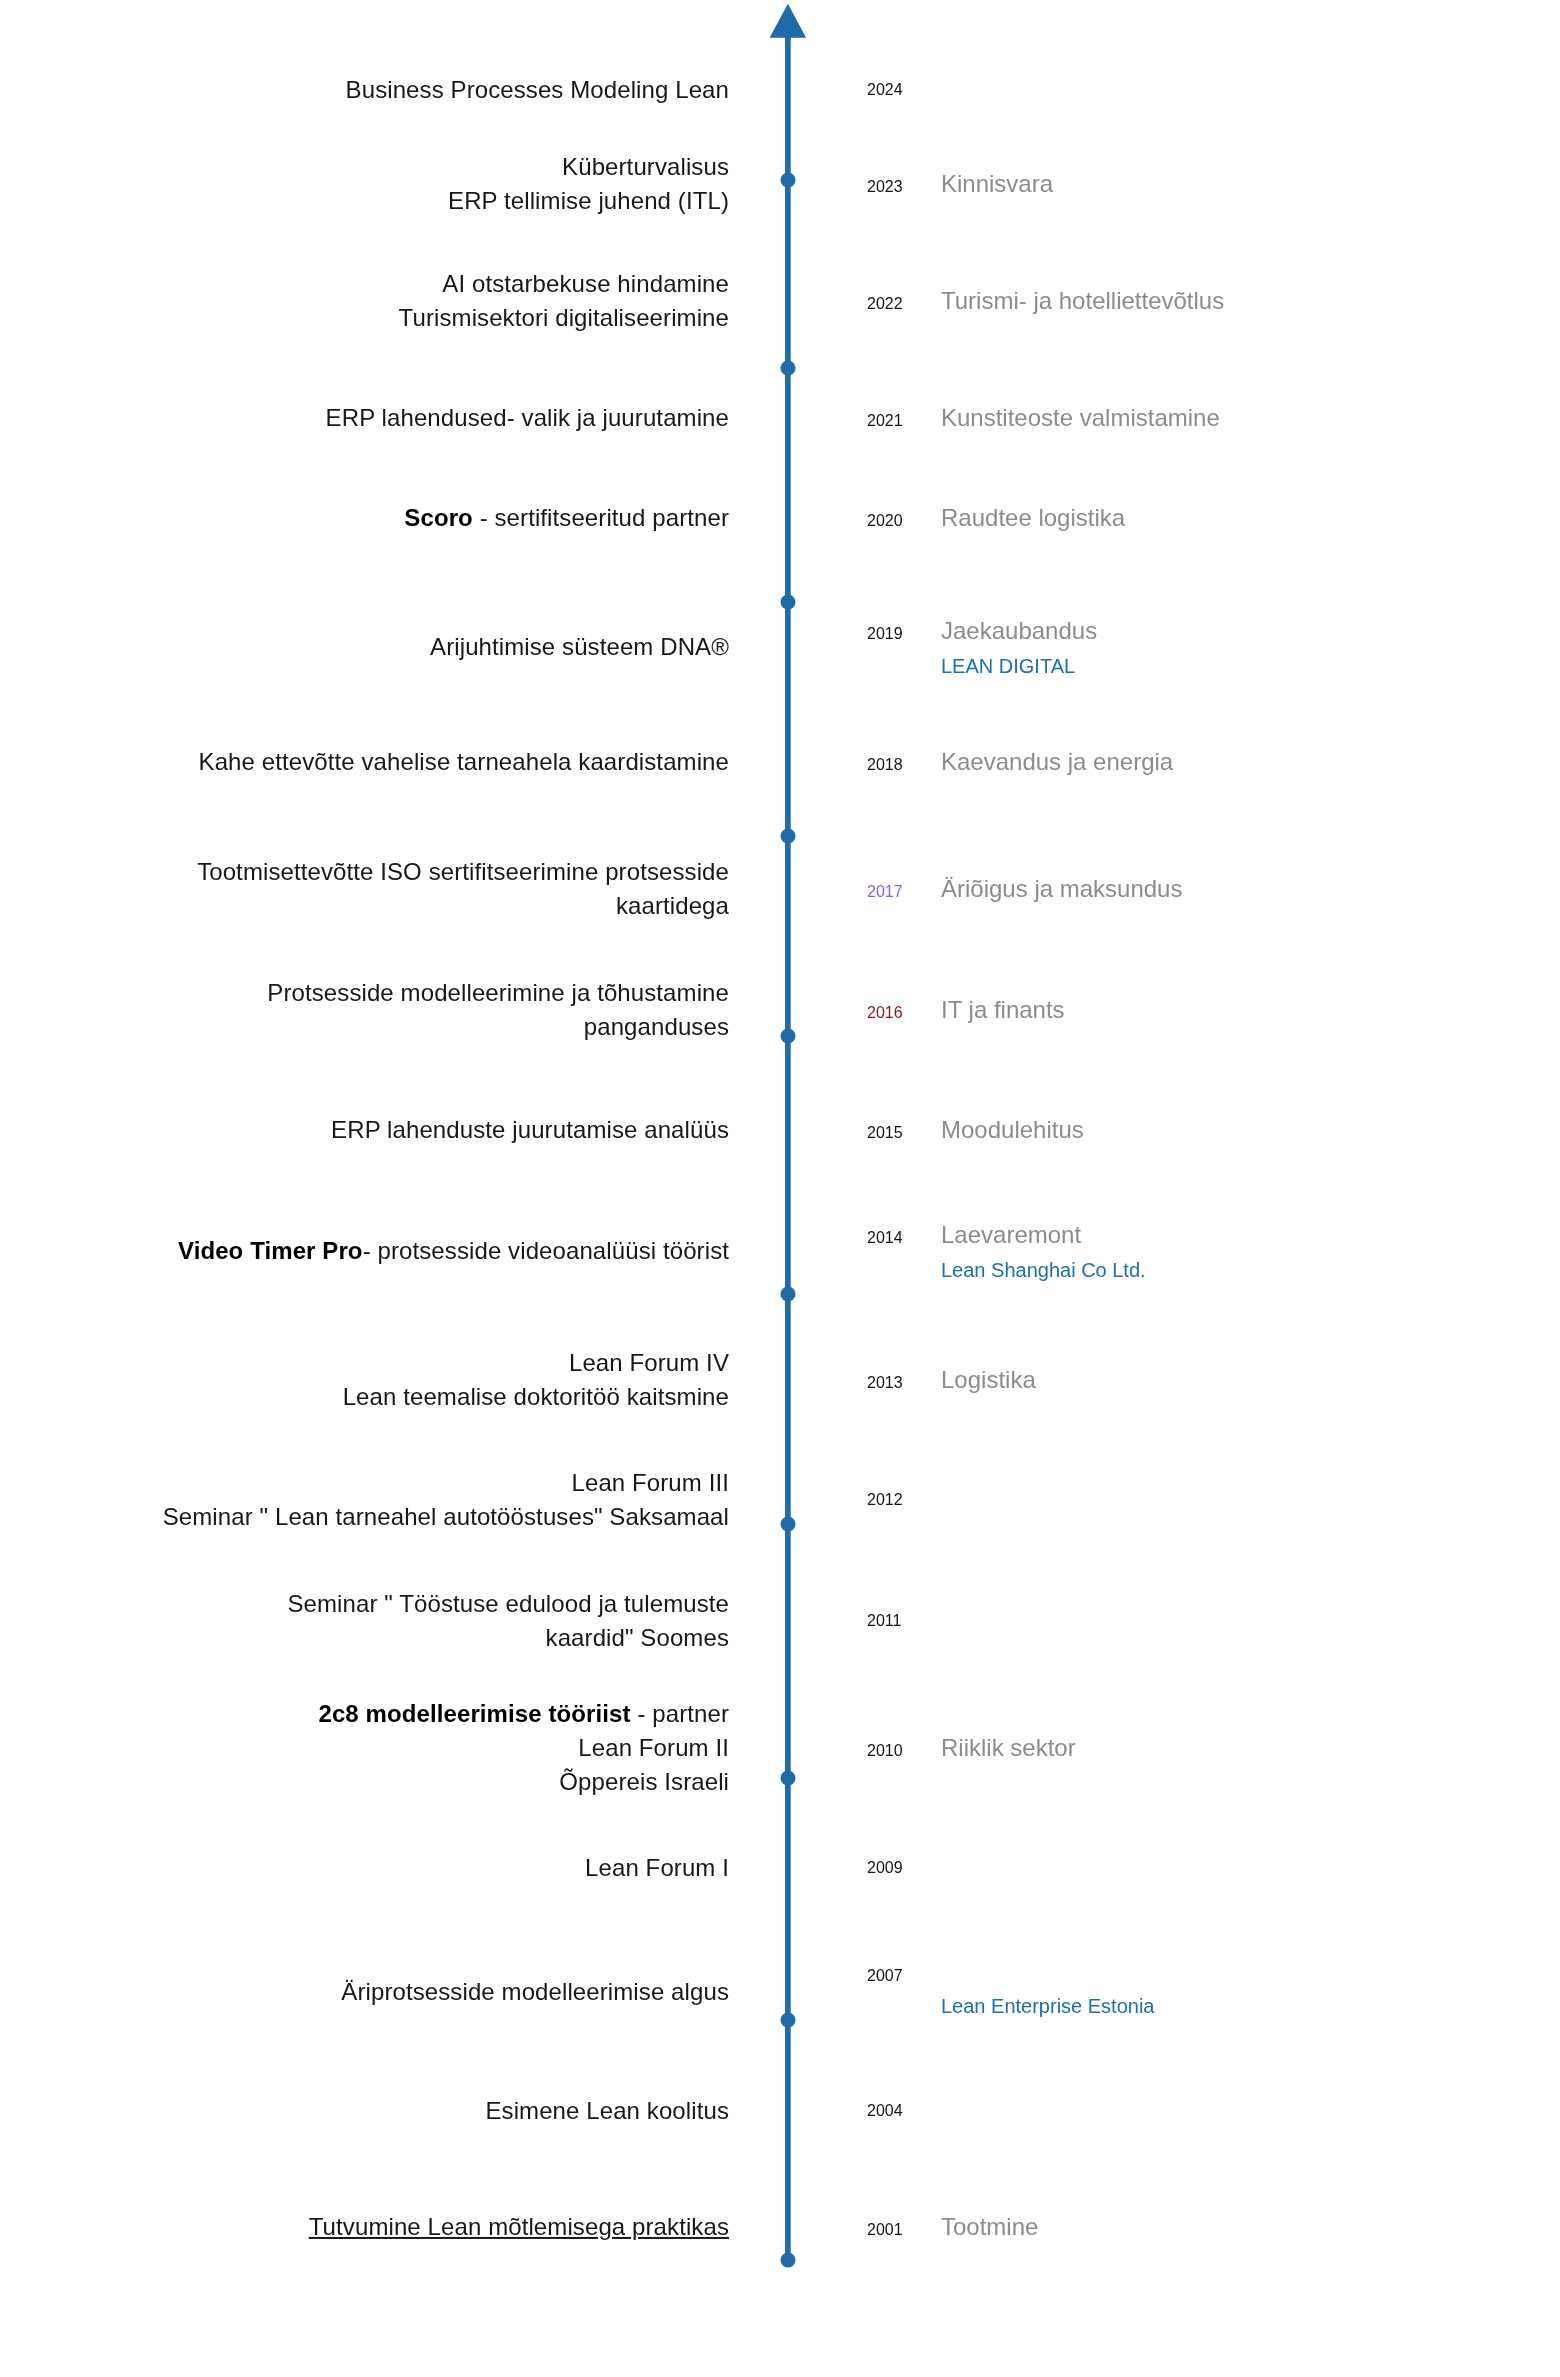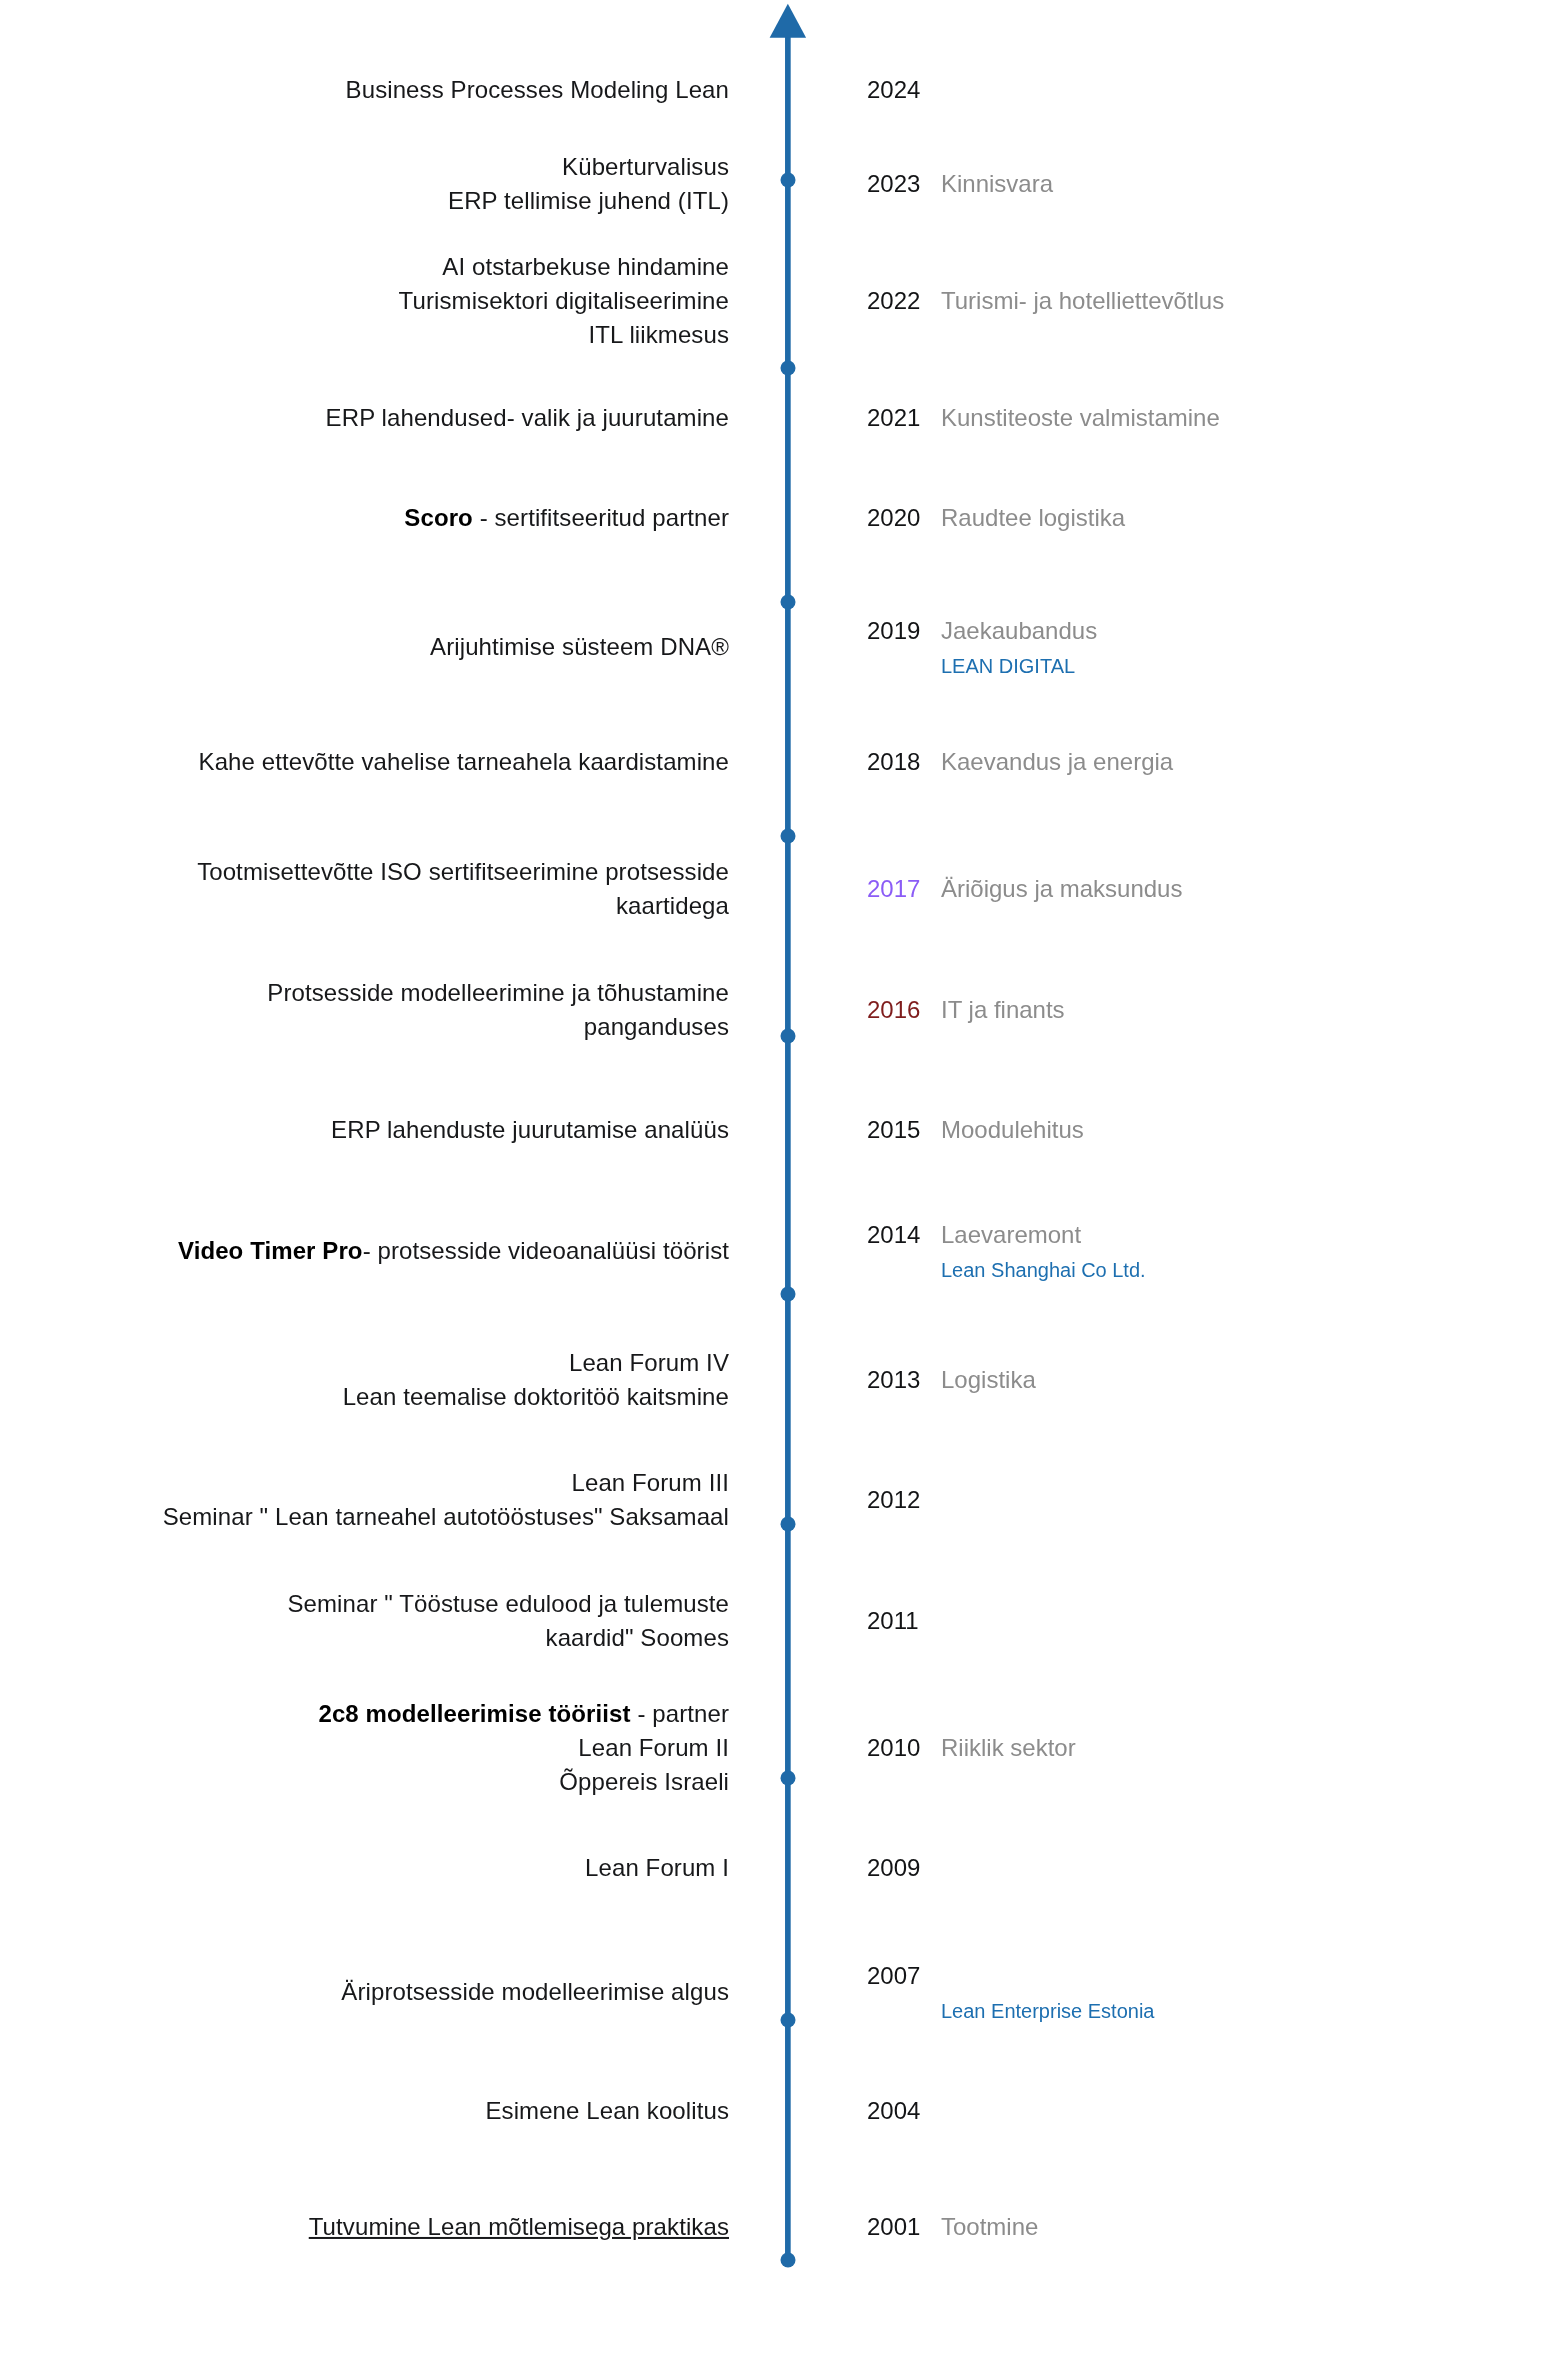--- a/index.html
+++ b/index.html
@@ -51,21 +51,21 @@
   .right-col {
     position: absolute;
     left: 867px;
     width: 629px;
     text-align: left;
     transform: translateY(-50%);
     white-space: nowrap;
   }
 
   .year {
-    font-size: 24px;
+    font-size: 16px;
     line-height: 1.42;
     color: #131416;
     font-weight: 400;
     display: inline-block;
     width: 74px;
   }
 
   .sector {
     font-size: 24px;
     line-height: 1.42;
@@ -124,21 +124,20 @@
       </div>
       <div class="dot" style="left: 788px; top: 184px; background: rgb(31, 106, 168);"></div>
       <div class="right-col">
         <span class="year-line"><span class="year" style="color: rgb(19, 20, 22);">2023</span><span class="sector" style="color: rgb(140, 140, 140);">Kinnisvara</span></span>
       </div>
     </div>
     <div class="row" style="top: 301px;">
       <div class="left-col" style="color: rgb(23, 24, 26);">
         <div><span>AI otstarbekuse hindamine</span></div>
         <div><span>Turismisektori digitaliseerimine</span></div>
-        <div><span>ITL liikmesus</span></div>
       </div>
       <div class="dot" style="left: 788px; top: 301px; background: rgb(31, 106, 168);"></div>
       <div class="right-col">
         <span class="year-line"><span class="year" style="color: rgb(19, 20, 22);">2022</span><span class="sector" style="color: rgb(140, 140, 140);">Turismi- ja hotelliettevõtlus</span></span>
       </div>
     </div>
     <div class="row" style="top: 418px;">
       <div class="left-col" style="color: rgb(23, 24, 26);">
         <div><span>ERP lahendused- valik ja juurutamine</span></div>
       </div>

